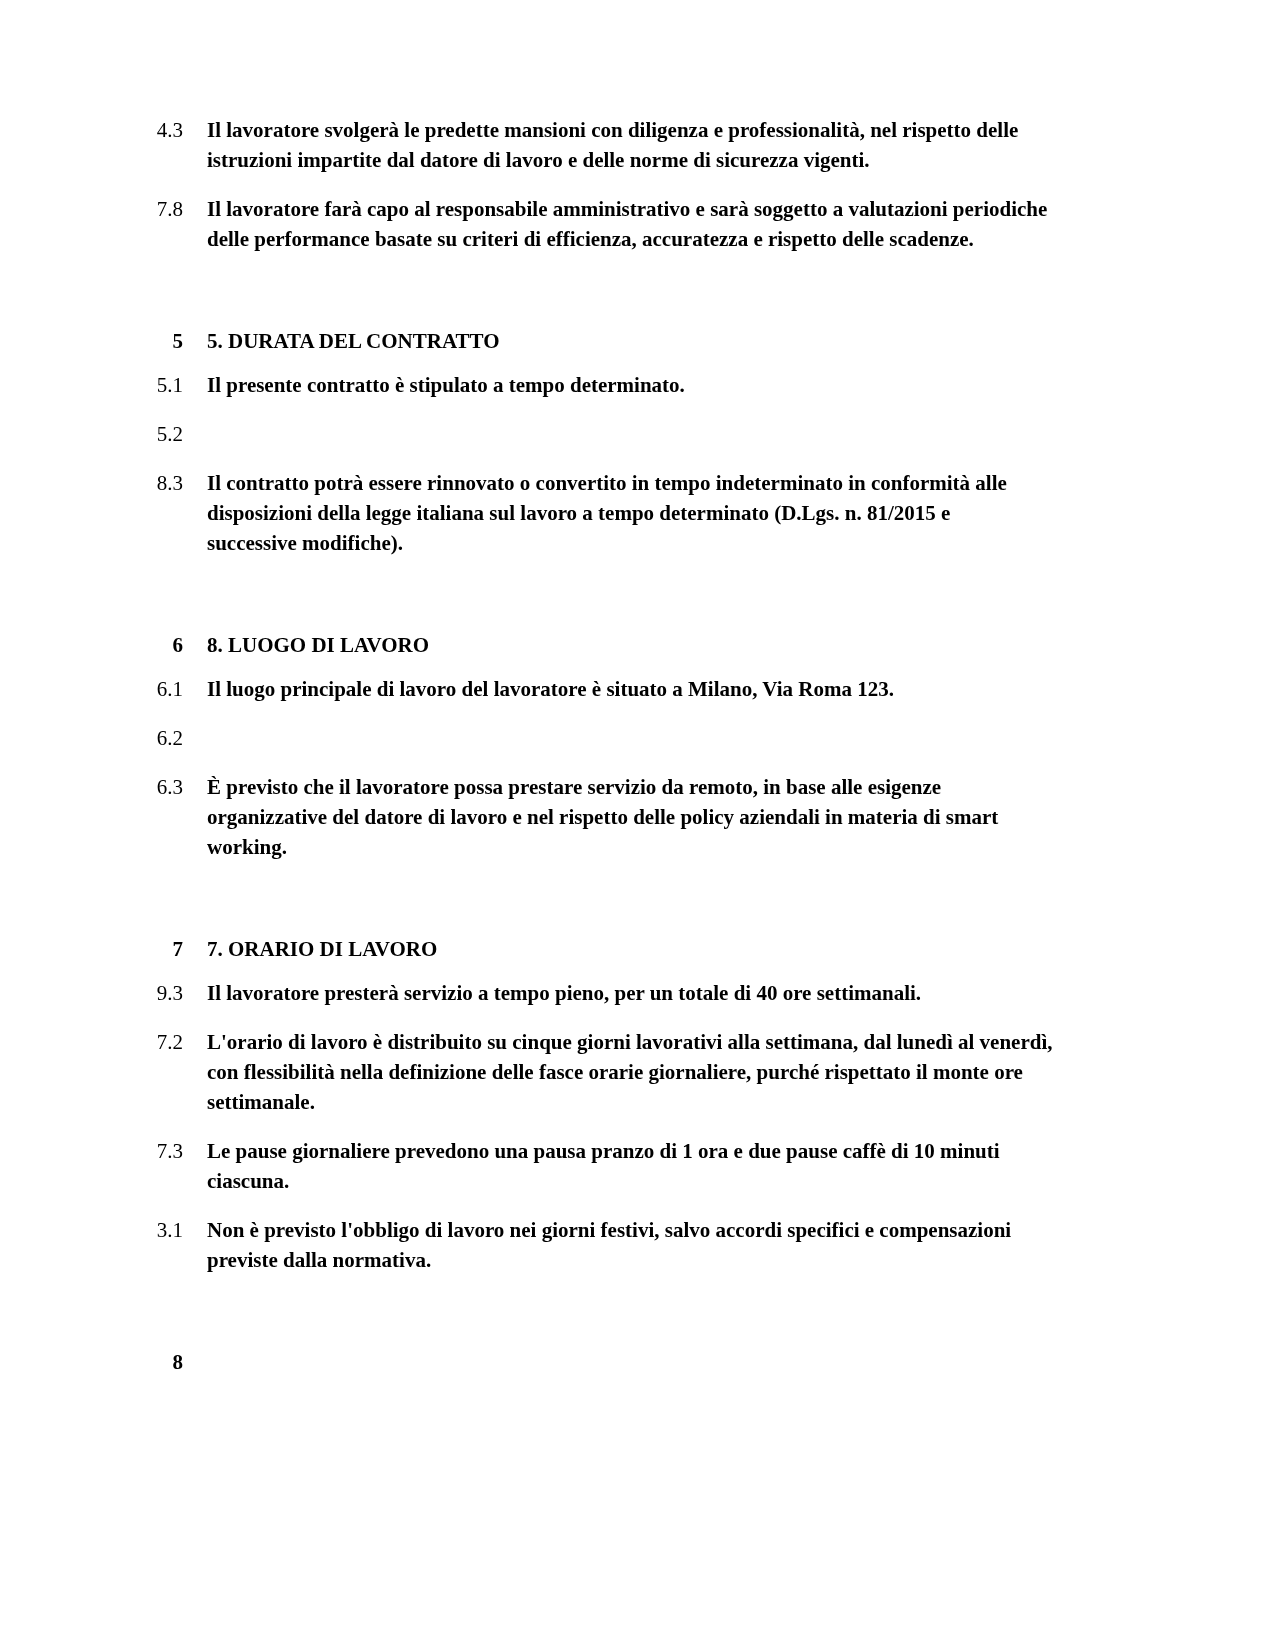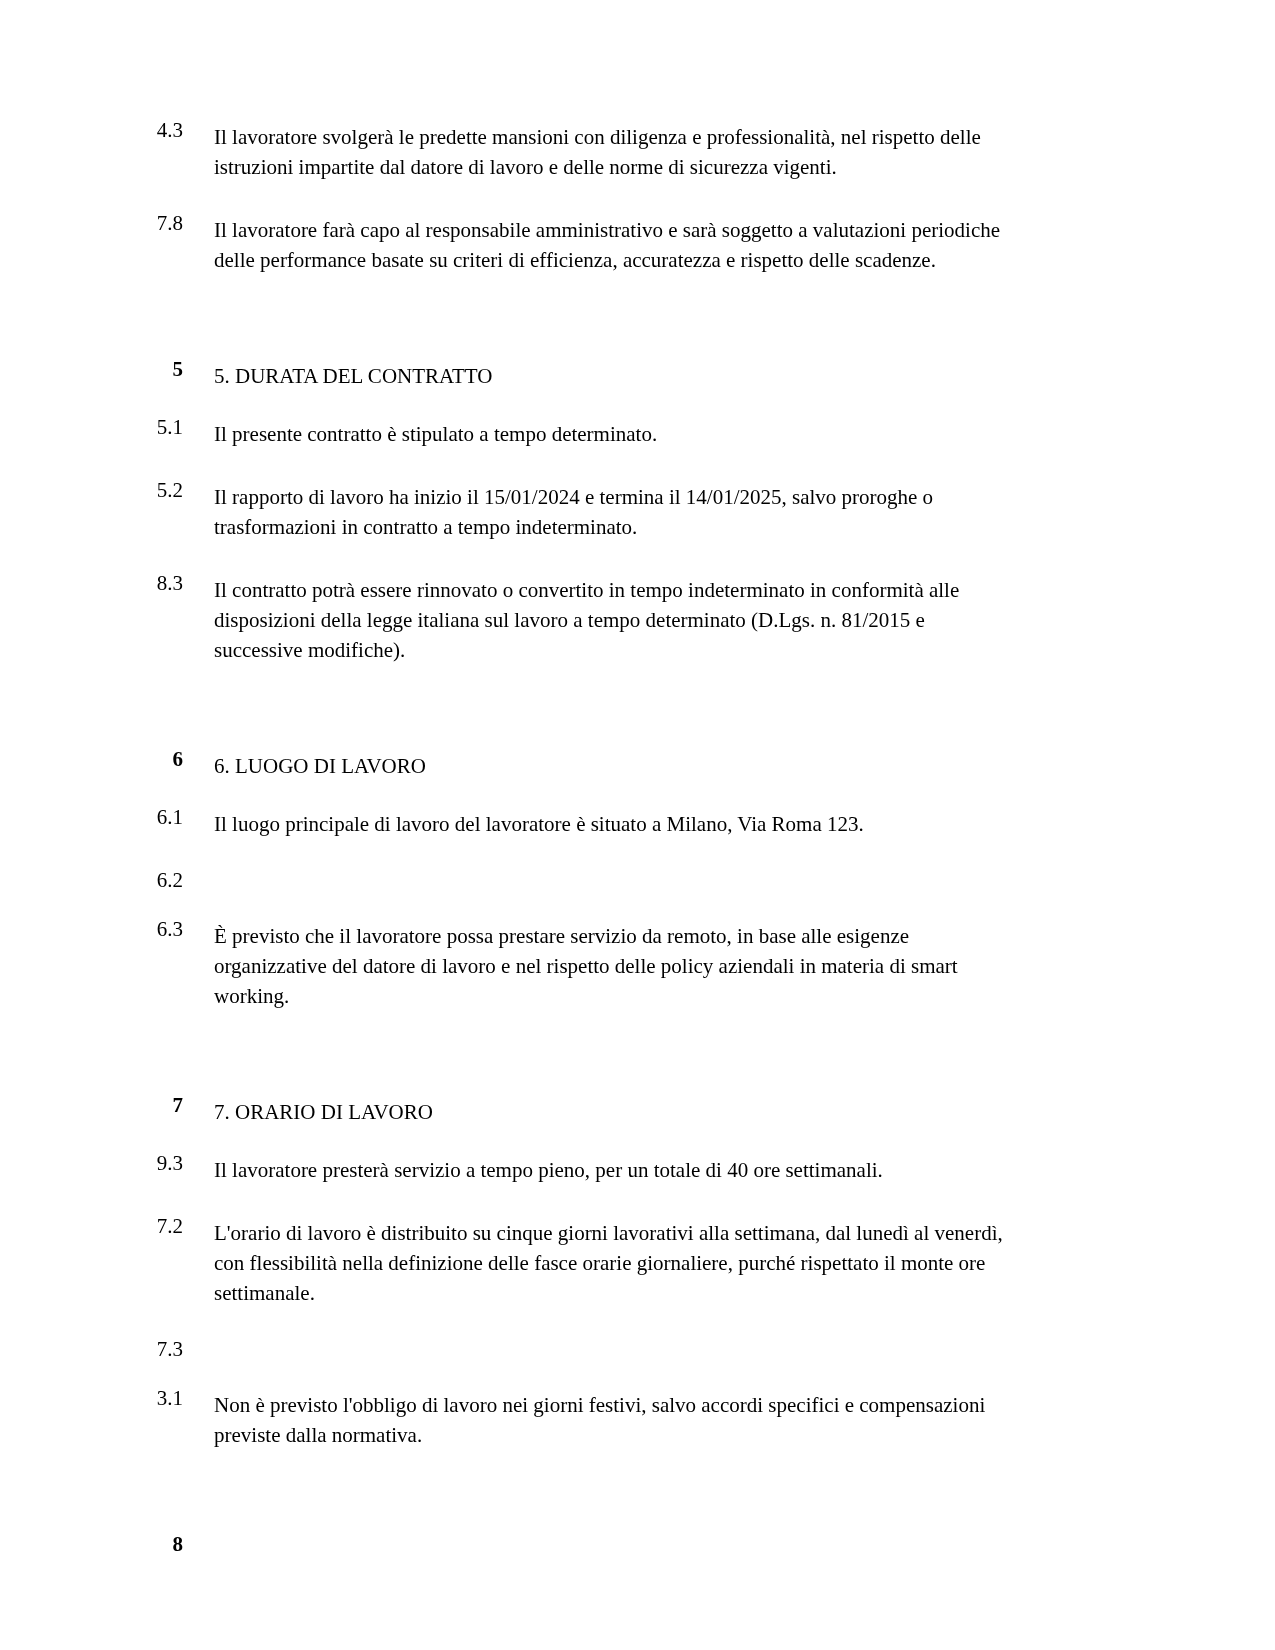--- a/index.html
+++ b/index.html
@@ -26,25 +26,25 @@
     margin: 0 0 19px 0;
   }
   .num {
     flex: 0 0 33px;
     width: 33px;
     text-align: right;
     white-space: pre;
   }
   .body {
     flex: 0 1 auto;
-    margin: 7px;
+    margin: 0;
     padding-left: 24px;
     white-space: pre;
     font-size: inherit;
-    font-weight: normal;
+    font-weight: bold;
     line-height: inherit;
   }
   .heading {
     margin-top: 72px;
     margin-bottom: 14px;
     font-weight: bold;
   }
 </style>
 </head>
 <body style="background: rgb(255, 255, 255);">
@@ -63,32 +63,30 @@
     <section class="row heading">
     <div class="num">5</div>
     <h2 class="body">5. DURATA DEL CONTRATTO</h2>
   </section>
     <section class="row clause">
     <div class="num">5.1</div>
     <p class="body">Il presente contratto è stipulato a tempo determinato.</p>
   </section>
     <section class="row clause">
     <div class="num">5.2</div>
-    <p class="body">Il rapporto di lavoro ha inizio il 15/01/2024 e termina il 14/01/2025, salvo proroghe o
-trasformazioni in contratto a tempo indeterminato.</p>
   </section>
     <section class="row clause">
     <div class="num">8.3</div>
     <p class="body">Il contratto potrà essere rinnovato o convertito in tempo indeterminato in conformità alle
 disposizioni della legge italiana sul lavoro a tempo determinato (D.Lgs. n. 81/2015 e
 successive modifiche).</p>
   </section>
     <section class="row heading">
     <div class="num">6</div>
-    <h2 class="body">6. LUOGO DI LAVORO</h2>
+    <h2 class="body">8. LUOGO DI LAVORO</h2>
   </section>
     <section class="row clause">
     <div class="num">6.1</div>
     <p class="body">Il luogo principale di lavoro del lavoratore è situato a Milano, Via Roma 123.</p>
   </section>
     <section class="row clause">
     <div class="num">6.2</div>
   </section>
     <section class="row clause">
     <div class="num">6.3</div>
@@ -105,20 +103,22 @@
     <p class="body">Il lavoratore presterà servizio a tempo pieno, per un totale di 40 ore settimanali.</p>
   </section>
     <section class="row clause">
     <div class="num">7.2</div>
     <p class="body">L'orario di lavoro è distribuito su cinque giorni lavorativi alla settimana, dal lunedì al venerdì,
 con flessibilità nella definizione delle fasce orarie giornaliere, purché rispettato il monte ore
 settimanale.</p>
   </section>
     <section class="row clause">
     <div class="num">7.3</div>
+    <p class="body">Le pause giornaliere prevedono una pausa pranzo di 1 ora e due pause caffè di 10 minuti
+ciascuna.</p>
   </section>
     <section class="row clause">
     <div class="num">3.1</div>
     <p class="body">Non è previsto l'obbligo di lavoro nei giorni festivi, salvo accordi specifici e compensazioni
 previste dalla normativa.</p>
   </section>
     <section class="row heading">
     <div class="num">8</div>
   </section>
   </main>

